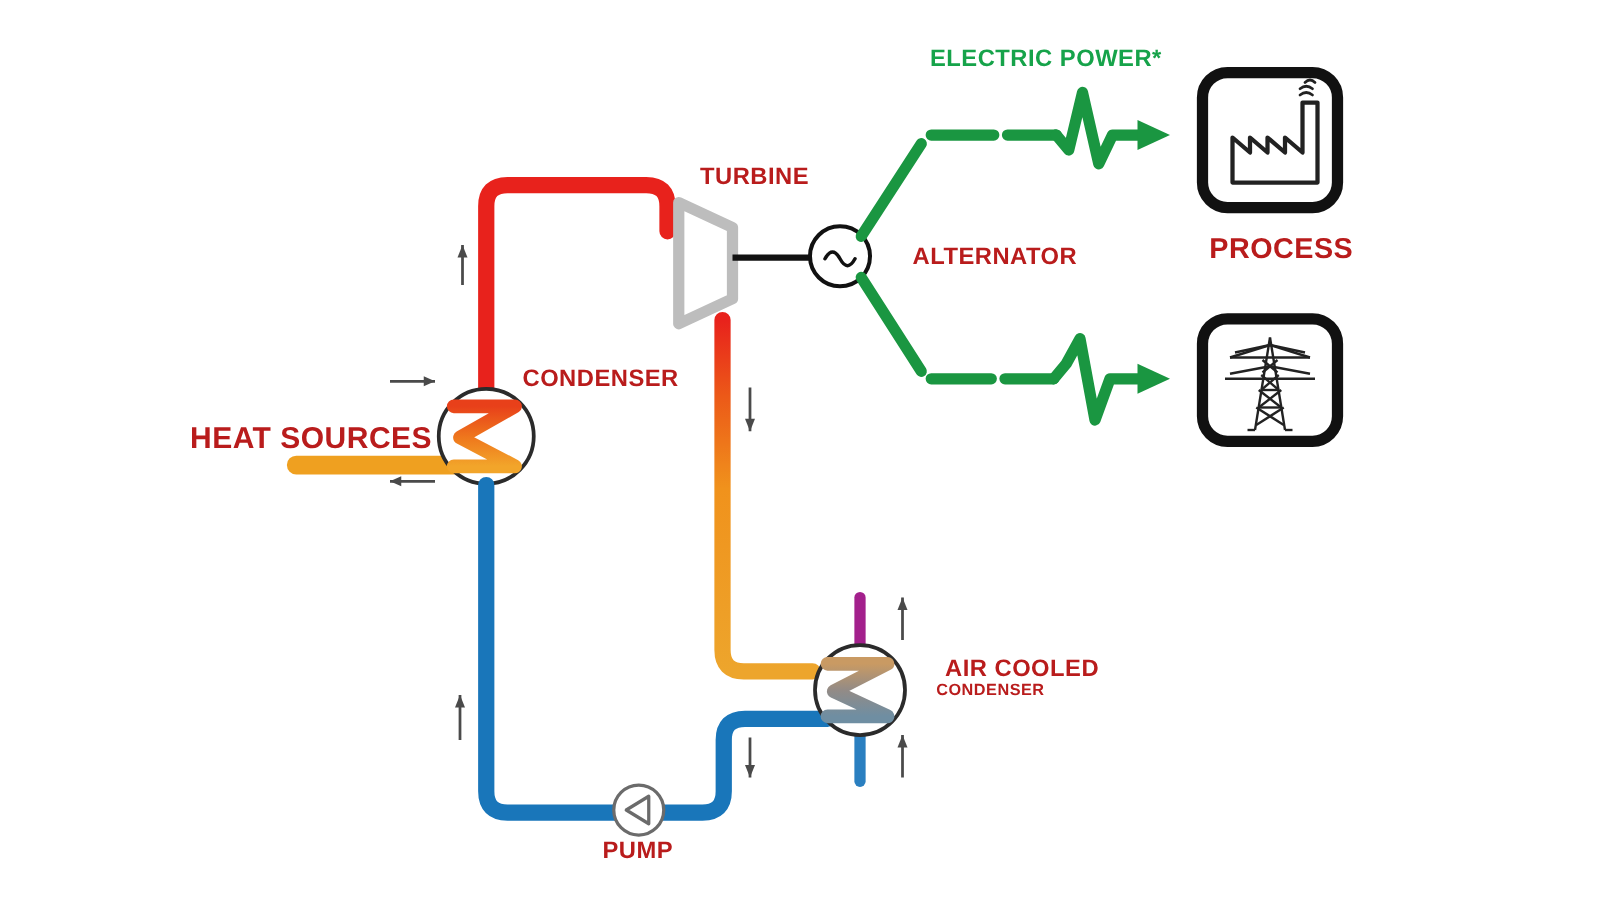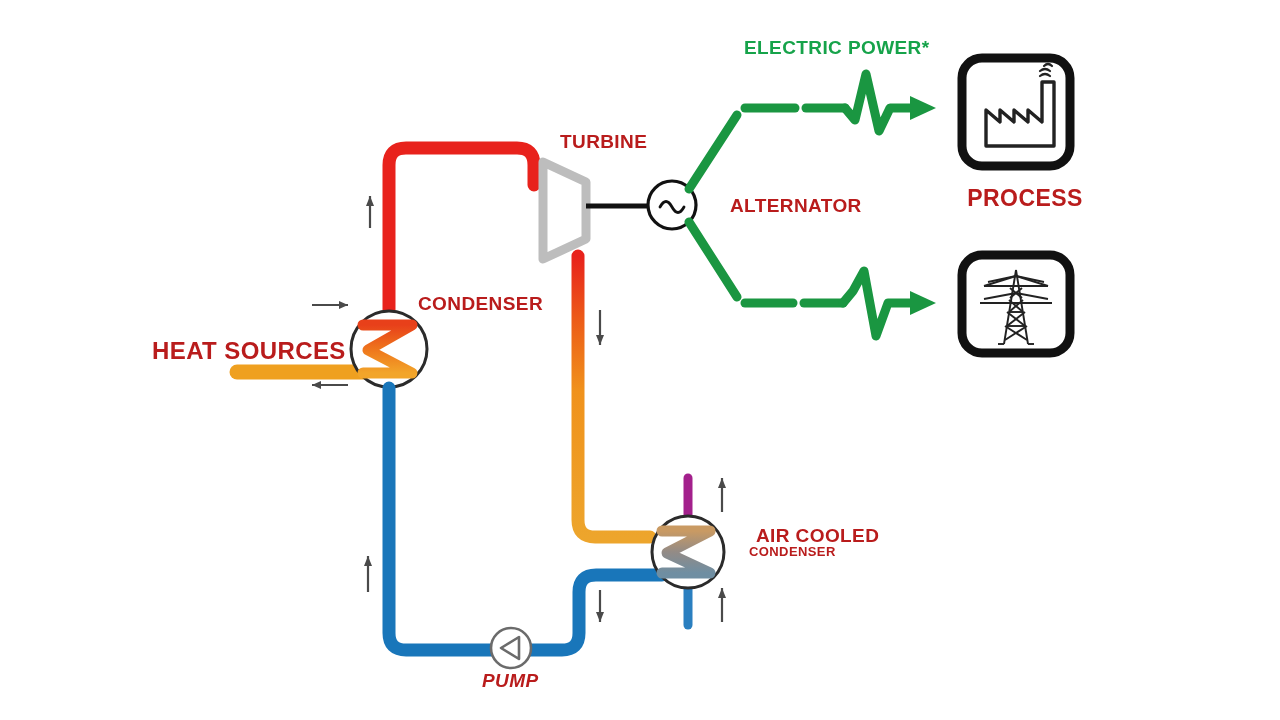--- a/index.html
+++ b/index.html
@@ -213,21 +213,21 @@
   <div class="lbl green" style="left:744px;top:37px;font-size:19px;">ELECTRIC POWER*</div>
 
   <div class="lbl" style="left:560px;top:131px;font-size:19px;">TURBINE</div>
 
   <div class="lbl" style="left:730px;top:195px;font-size:19px;">ALTERNATOR</div>
 
   <div class="lbl" style="left:418px;top:293px;font-size:19px;">CONDENSER</div>
 
   <div class="lbl" style="left:152px;top:338px;font-size:24px;">HEAT SOURCES</div>
 
-  <div class="lbl" style="left:482px;top:670px;font-size:19px;font-style:italic;">PUMP</div>
+  <div class="lbl" style="left:482px;top:670px;font-size:19px;">PUMP</div>
 
   <div class="lbl" style="left:756px;top:525px;font-size:19px;">AIR COOLED</div>
   <div class="lbl" style="left:749px;top:545px;font-size:13px;">CONDENSER</div>
 
   <div class="lbl center" style="left:915px;top:186px;width:220px;font-size:23px;">PROCESS</div>
 
 
 </div>
 
 </body></html>

